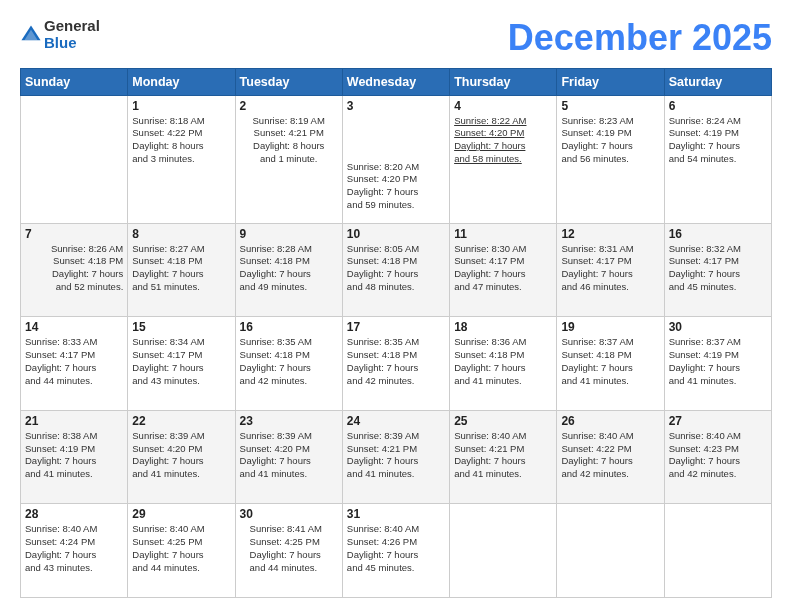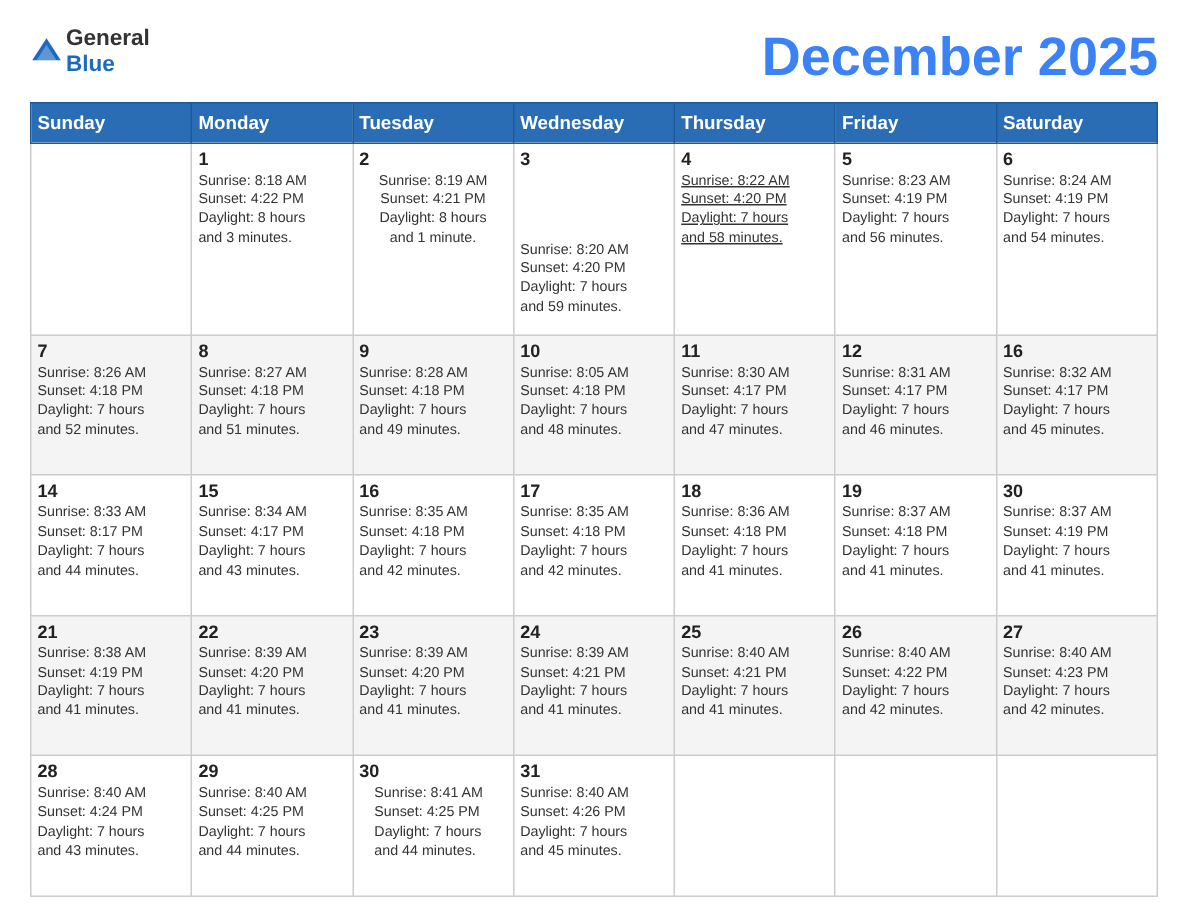--- a/index.html
+++ b/index.html
@@ -169,21 +169,21 @@
             <span class="day-num">6</span>
             <div class="day-info" style="white-space: pre-line;">Sunrise: 8:24 AM
 Sunset: 4:19 PM
 Daylight: 7 hours
 and 54 minutes.</div>
           </td>
         </tr>
         <tr>
           <td>
             <span class="day-num">7</span>
-            <div class="day-info" style="white-space: pre-line;">Sunrise: 8:26 AM
+            <div class="day-info" style="white-space: pre-line; text-align: right;">Sunrise: 8:26 AM
 Sunset: 4:18 PM
 Daylight: 7 hours
 and 52 minutes.</div>
           </td>
           <td>
             <span class="day-num">8</span>
             <div class="day-info" style="white-space: pre-line;">Sunrise: 8:27 AM
 Sunset: 4:18 PM
 Daylight: 7 hours
 and 51 minutes.</div>
@@ -221,21 +221,21 @@
             <div class="day-info" style="white-space: pre-line;">Sunrise: 8:32 AM
 Sunset: 4:17 PM
 Daylight: 7 hours
 and 45 minutes.</div>
           </td>
         </tr>
         <tr>
           <td>
             <span class="day-num">14</span>
             <div class="day-info" style="white-space: pre-line;">Sunrise: 8:33 AM
-Sunset: 8:17 PM
+Sunset: 4:17 PM
 Daylight: 7 hours
 and 44 minutes.</div>
           </td>
           <td>
             <span class="day-num">15</span>
             <div class="day-info" style="white-space: pre-line;">Sunrise: 8:34 AM
 Sunset: 4:17 PM
 Daylight: 7 hours
 and 43 minutes.</div>
           </td>

